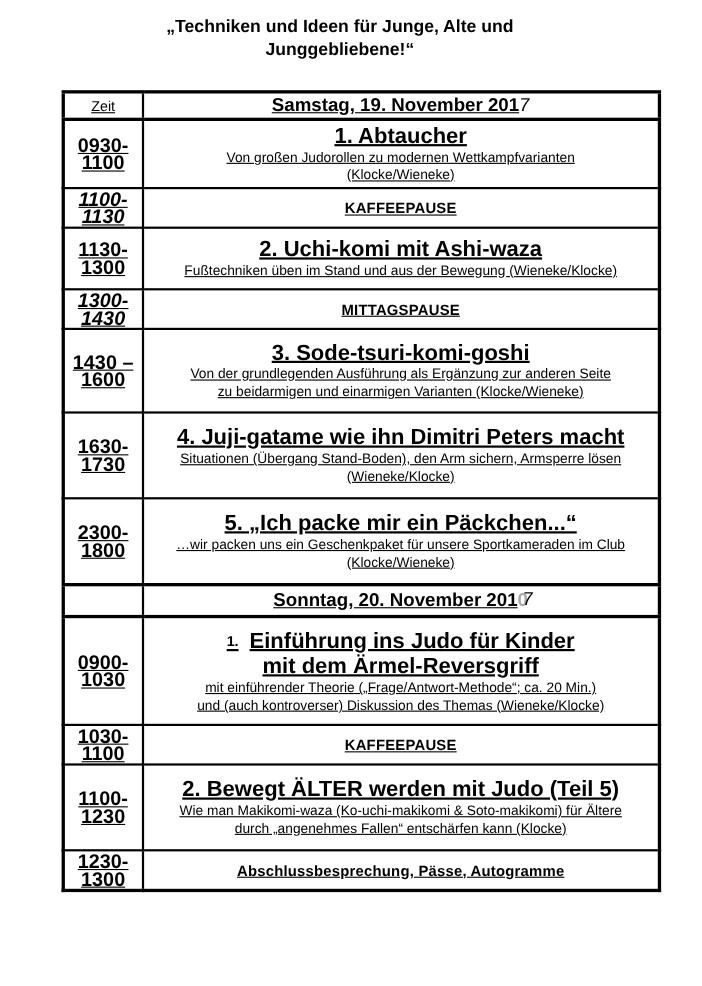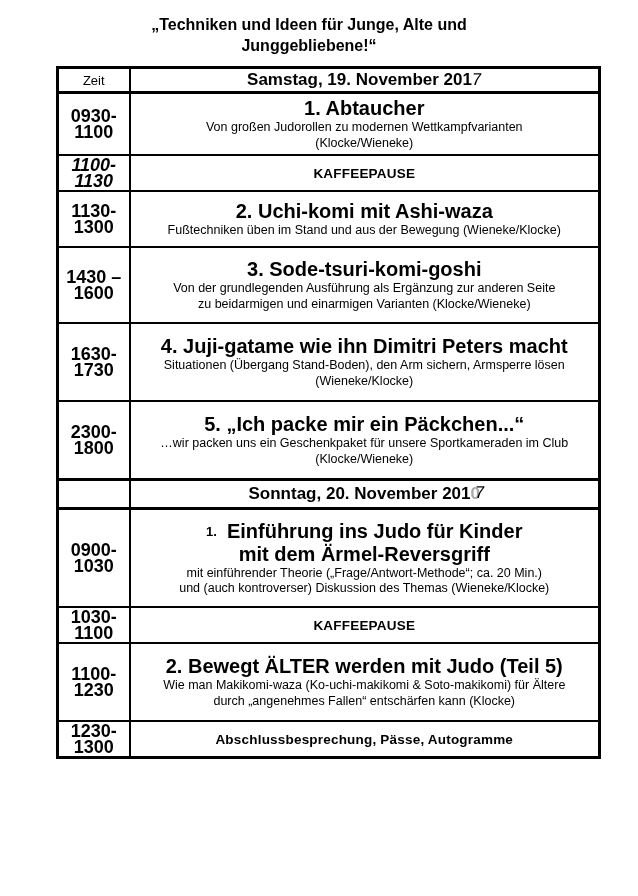--- a/index.html
+++ b/index.html
@@ -13,24 +13,25 @@
 
   
   .doc-title{
     position:absolute;top:14px;left:38px;width:542px;
     margin:0;text-align:center;
     font-size:16px;font-weight:bold;line-height:21px;
   }
 
   
   table.schedule{
-    position:absolute;top:66px;left:56px;width:542px;
+    position:absolute;top:82px;left:56px;width:542px;
     border-collapse:collapse;table-layout:fixed;
     border:3px solid #000;
     background:#fff;
+    text-decoration:underline;
   }
   col.c-zeit{width:72px;}
   col.c-main{width:470px;}
   td{
     border:2px solid #000;
     padding:1px 5px;
     text-align:center;vertical-align:middle;
     overflow:hidden;
   }
 
@@ -139,20 +140,29 @@
       <td class="time-cell">
         <span>1130-</span><br>
         <span>1300</span>
       </td>
       <td>
         <div class="session-title">2. Uchi-komi mit Ashi-waza</div>
         <div class="session-sub">Fußtechniken üben im Stand und aus der Bewegung (Wieneke/Klocke)</div>
       </td>
     </tr>
 
+    <tr class="r-p">
+      <td class="time-cell italic">
+        <span>1300-</span><br>
+        <span>1430</span>
+      </td>
+      <td>
+        <div class="break-label">MITTAGSPAUSE</div>
+      </td>
+    </tr>
 
     <tr class="r-s3">
       <td class="time-cell">
         <span>1430 –</span><br>
         <span>1600</span>
       </td>
       <td>
         <div class="session-title">3. Sode-tsuri-komi-goshi</div>
         <div class="session-sub">Von der grundlegenden Ausführung als Ergänzung zur anderen Seite</div>
         <div class="session-sub">zu beidarmigen und einarmigen Varianten (Klocke/Wieneke)</div>

